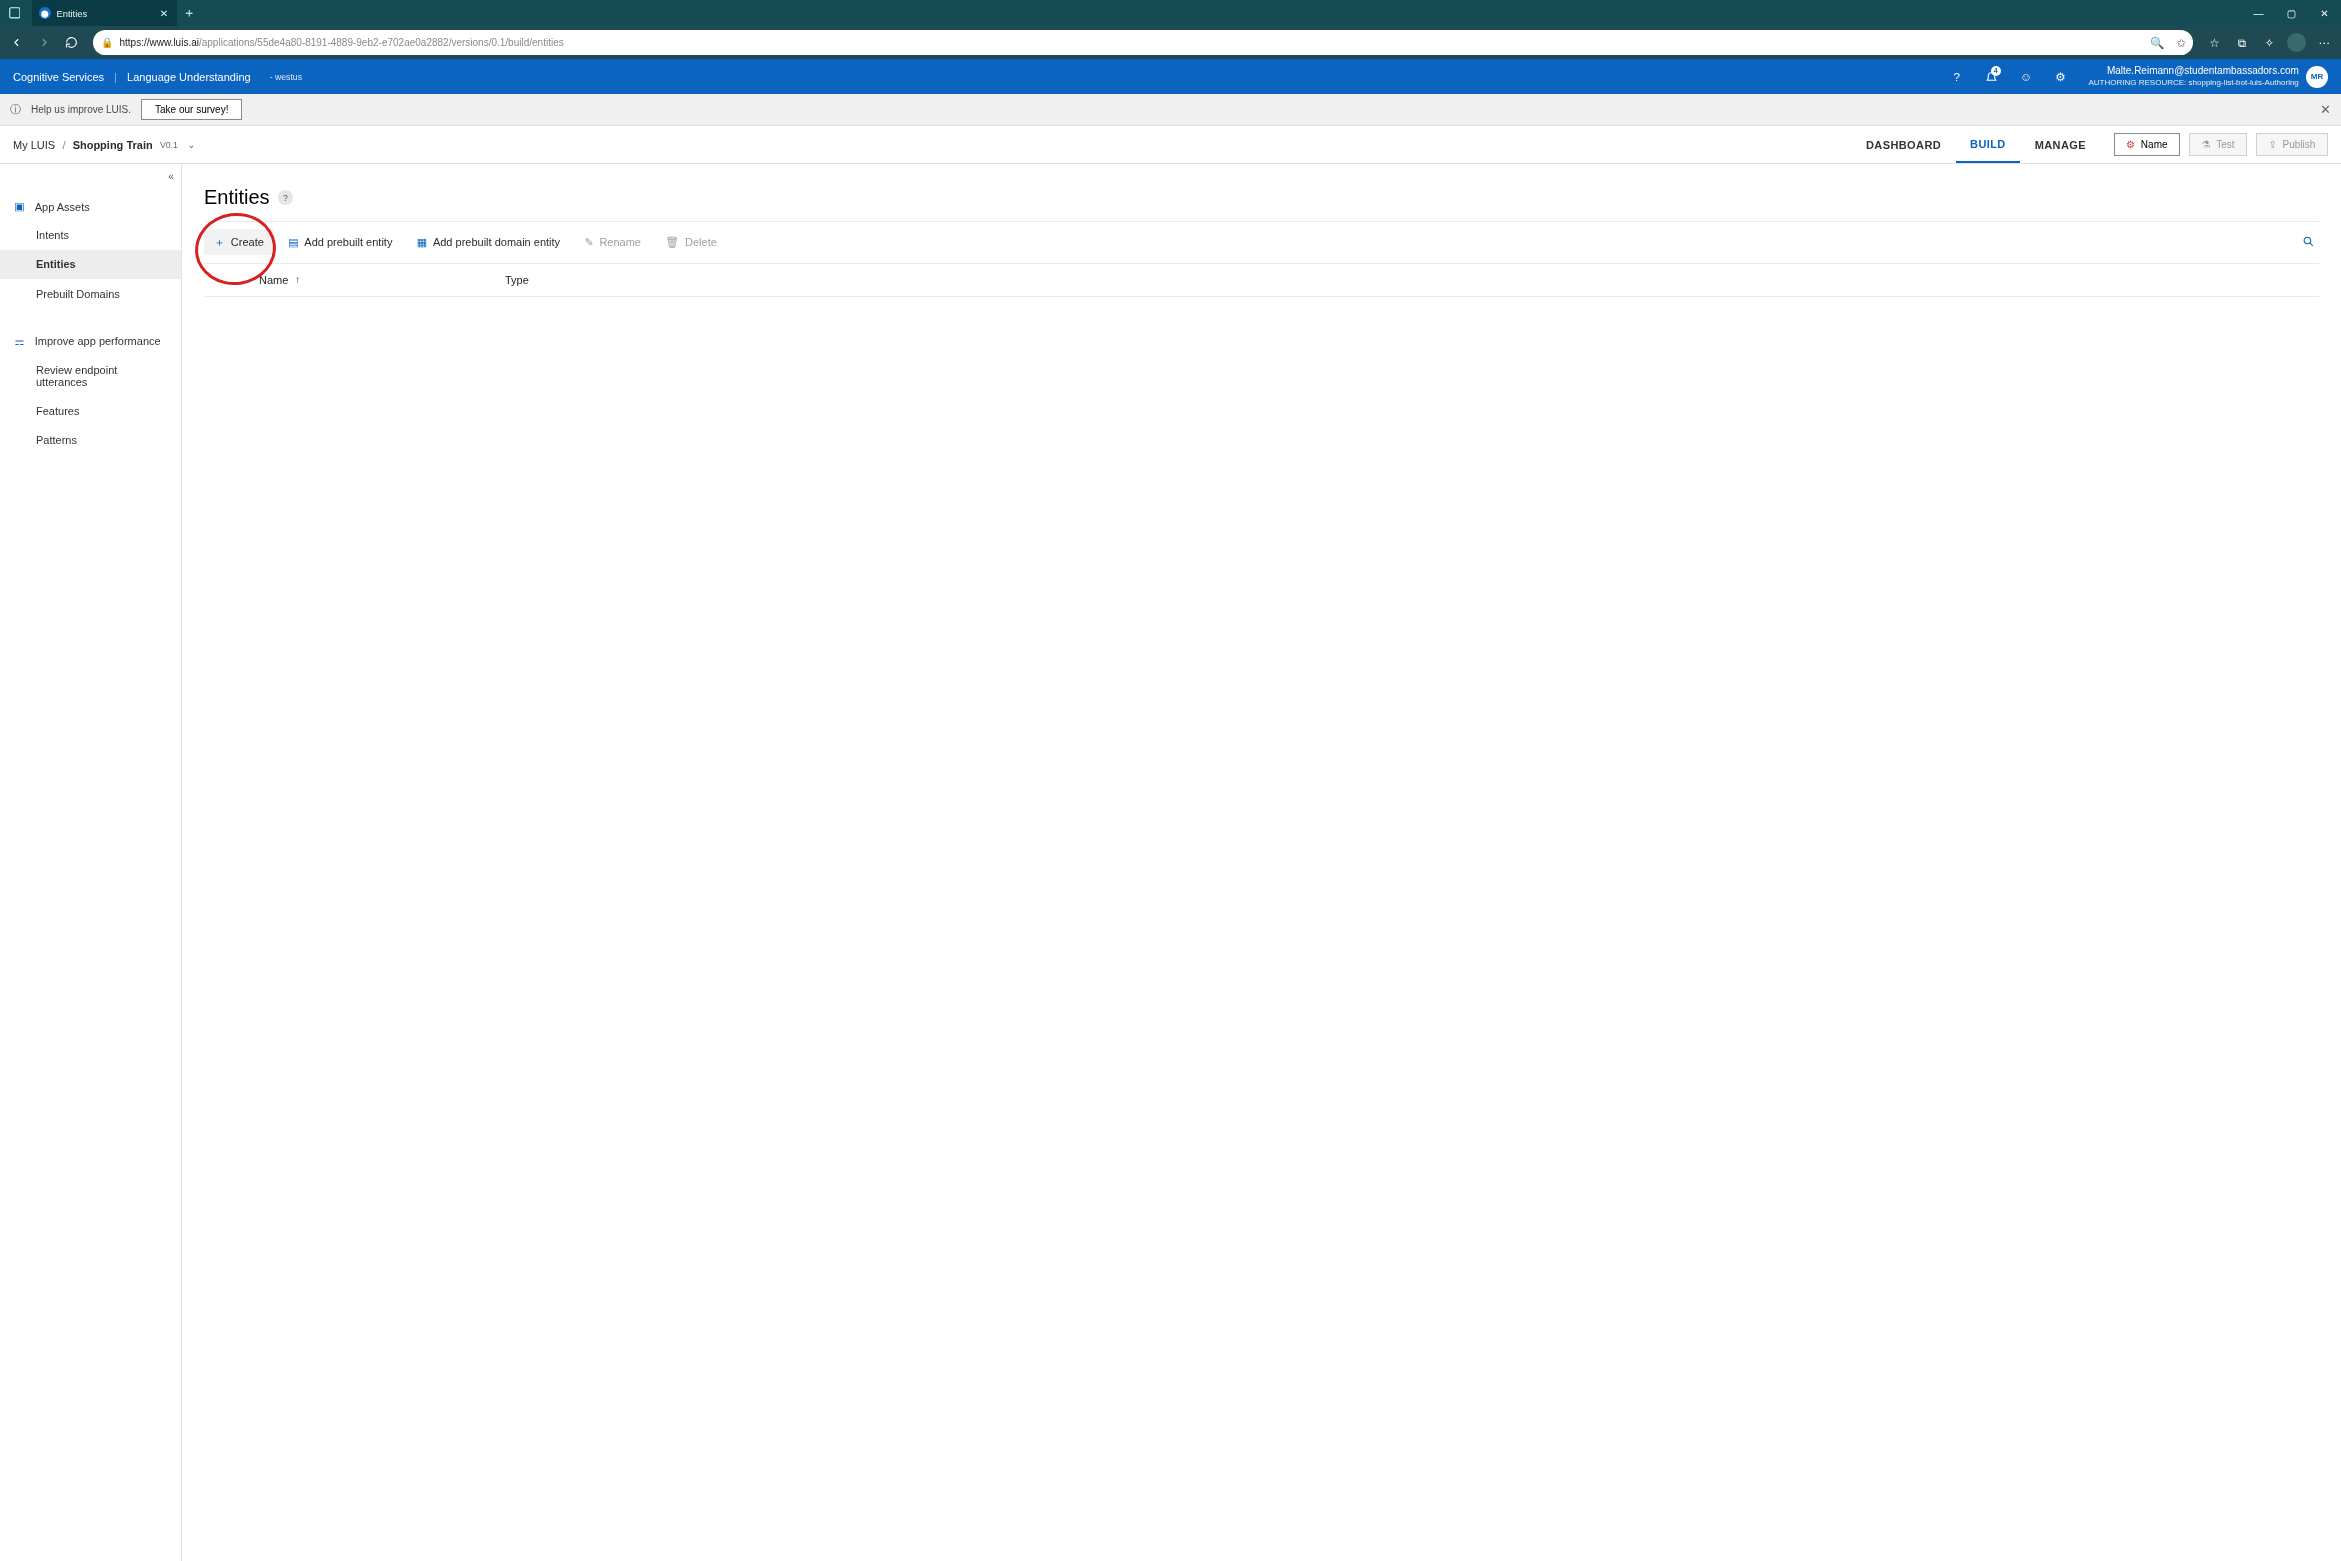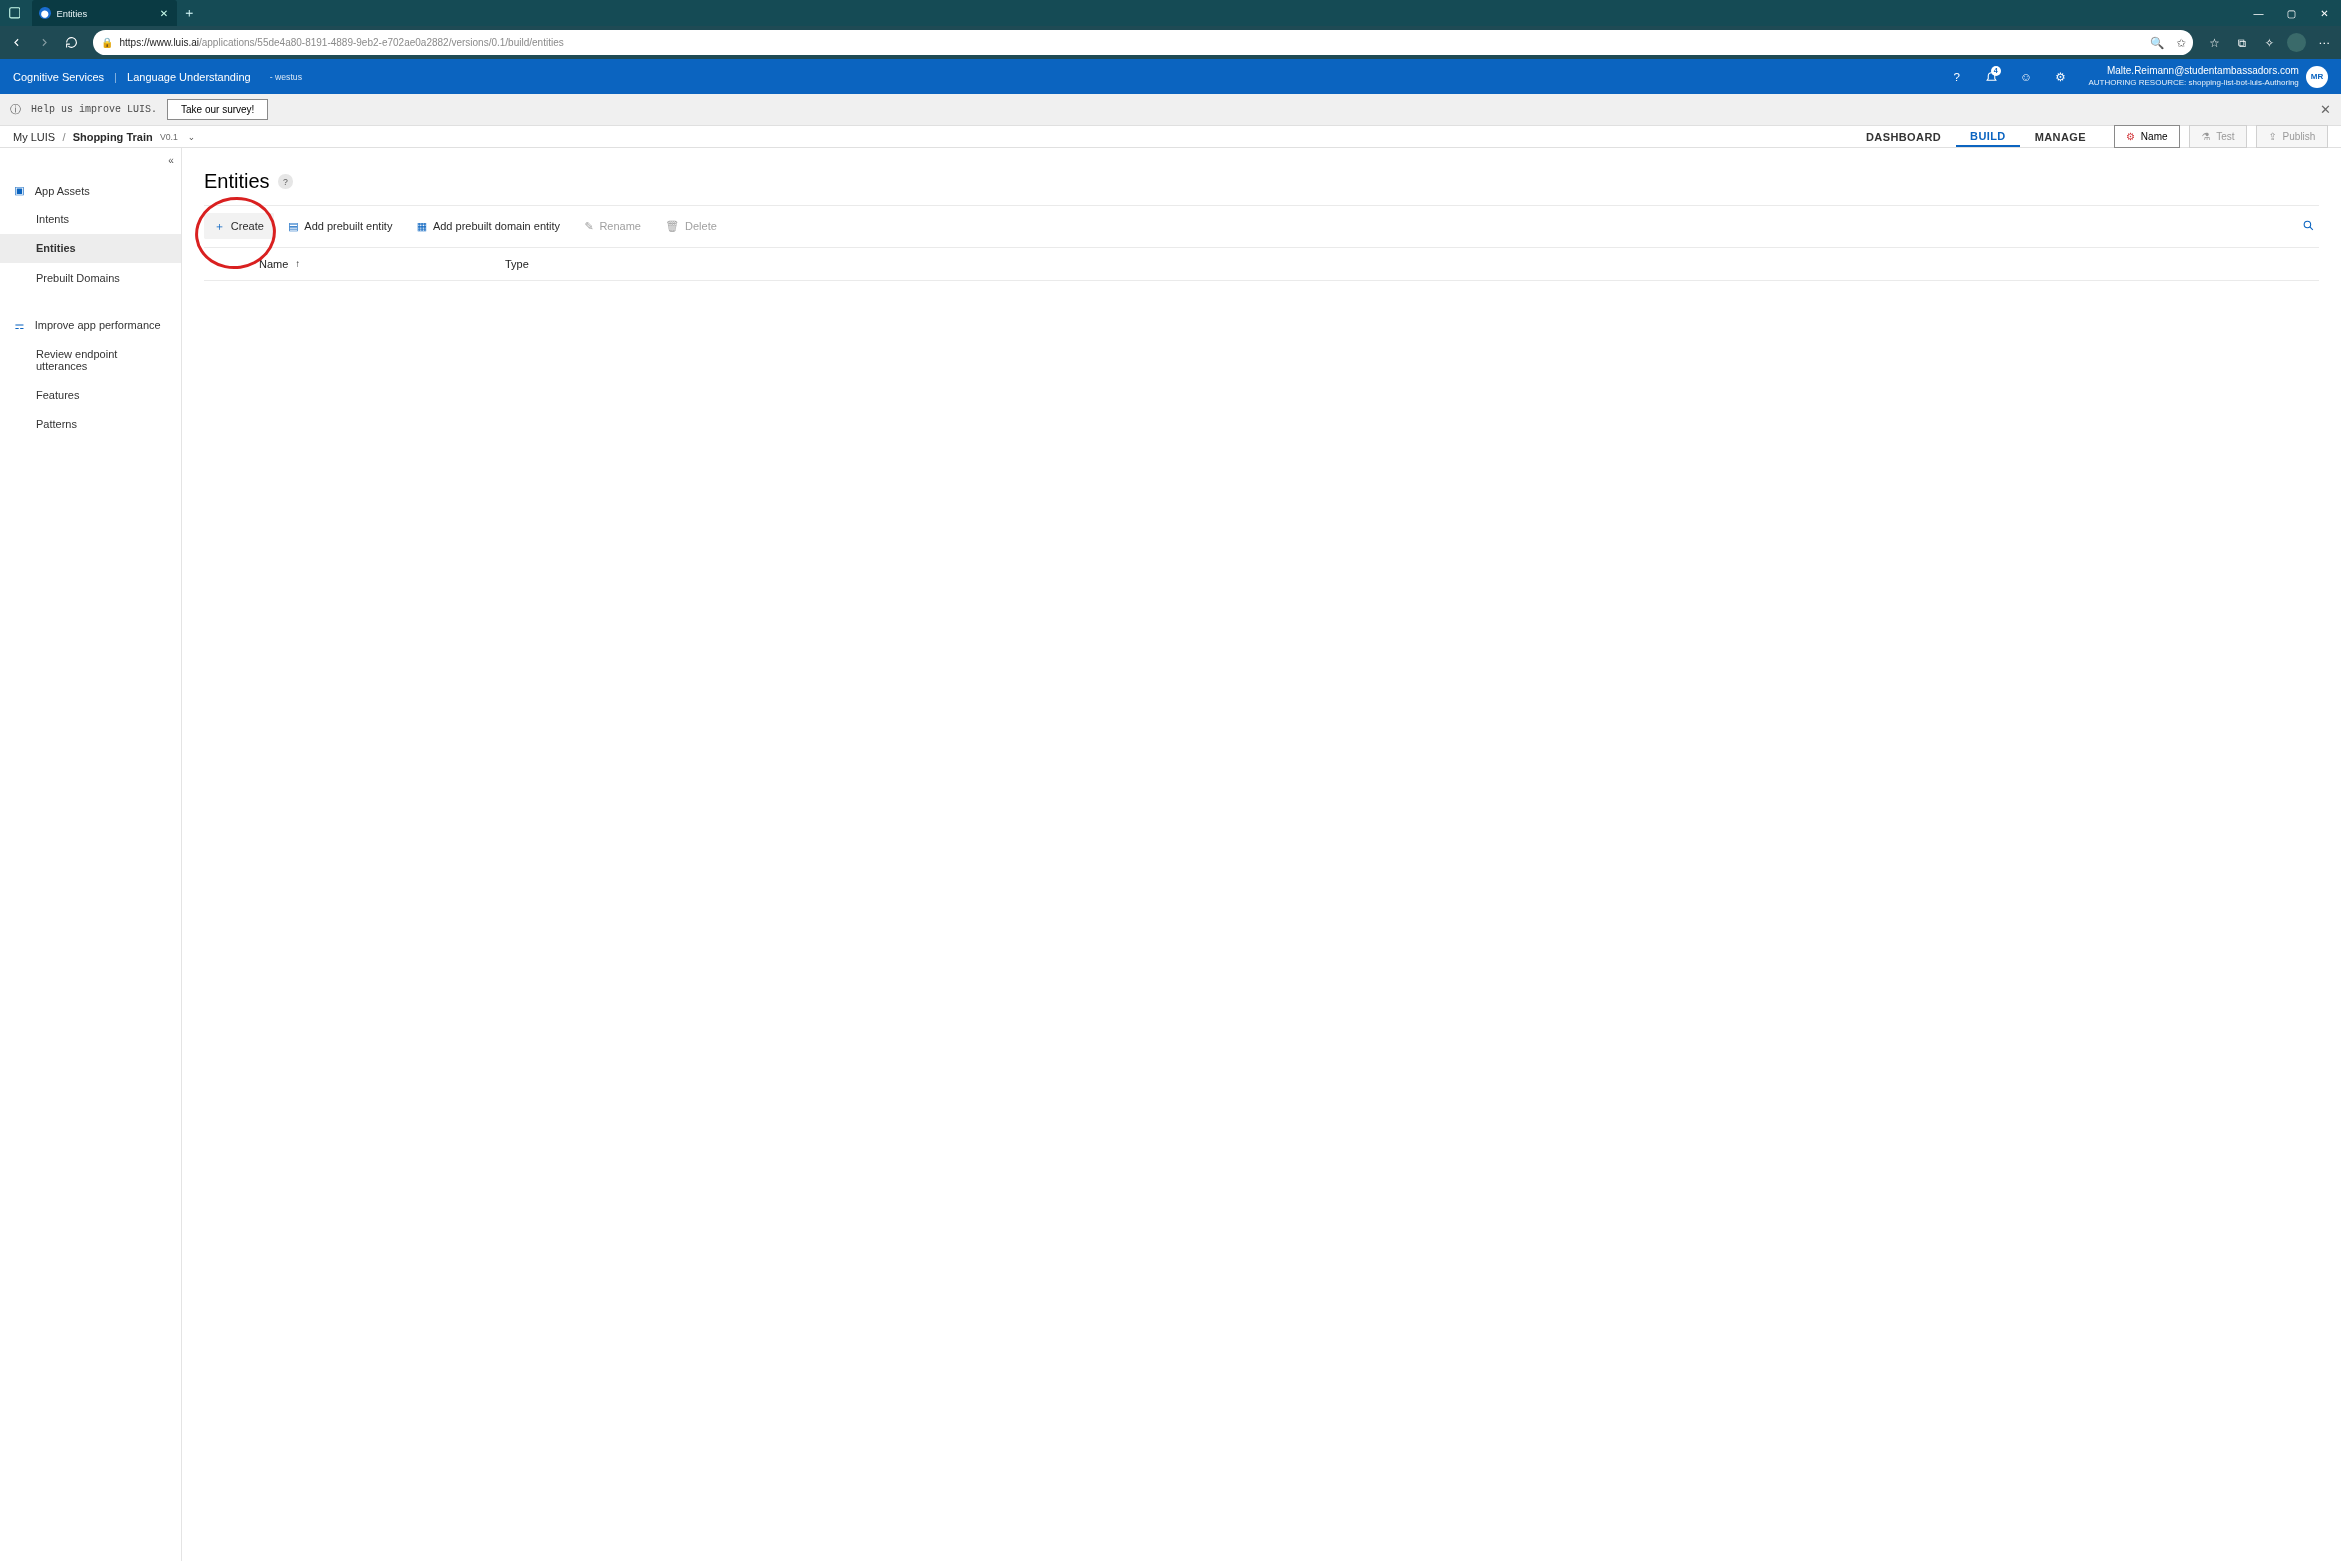--- a/index.html
+++ b/index.html
@@ -103,31 +103,31 @@
   
   .survey {
     height: 32px;
     background: #f0f0f0;
     border-bottom: 0.7px solid #e0e0e0;
     display: flex; align-items: center;
     padding: 0 10px;
     gap: 10px;
   }
   .info-ico { color: #606060; font-size: 11px; }
-  .survey-text { color: #4a4a4a; font-size: 10px; font-family: Liberation Mono, monospace; }
+  .survey-text { color: #4a4a4a; font-size: 10px; }
   .survey-btn {
     background: #fff; border: 0.7px solid #8a8a8a;
     padding: 3.6px 13px; font-size: 10px;
     cursor: pointer;
   }
   .survey-close { margin-left: auto; color: #666; cursor: pointer; font-size: 13px; }
 
   
   .row2 {
-    height: 22px;
+    height: 38px;
     display: flex; align-items: center;
     padding: 0 13px;
     border-bottom: 0.7px solid #e0e0e0;
   }
   .crumbs { display: flex; align-items: center; gap: 7.2px; font-size: 11px; color: #2b2b2b; }
   .crumbs .sep { color: #888; }
   .crumbs .ver { font-size: 8.7px; color: #6a6a6a; }
   .chev { color: #555; font-size: 8.7px; margin-left: 2.9px; cursor: pointer; }
 
   .maintabs { display: flex; align-items: stretch; height: 100%; margin-left: auto; margin-right: 13px; }

